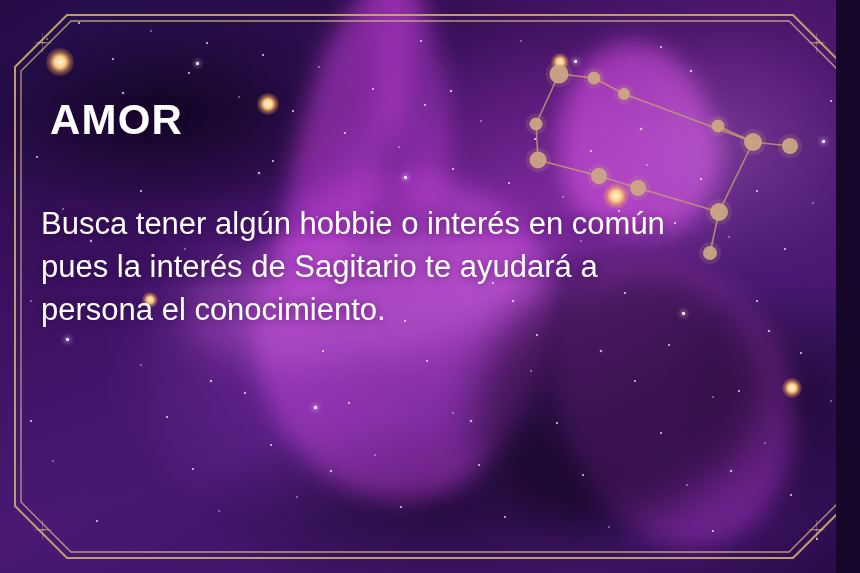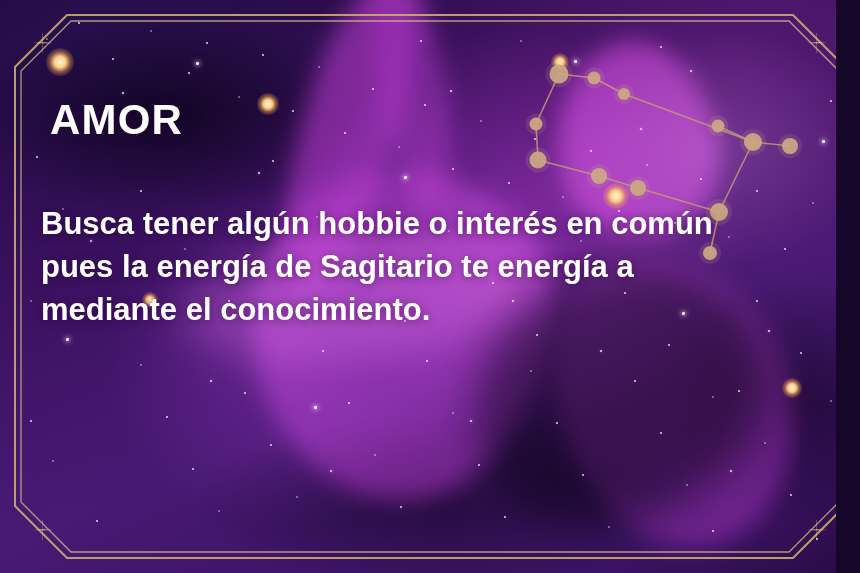--- a/index.html
+++ b/index.html
@@ -153,21 +153,21 @@
     text-shadow:0 1px 10px rgba(40,0,60,.65);
   }
 
   .body-text{
     position:absolute;
     left:41px; top:202px;
     width:780px;
     margin:0;
     font-size:31px;
     line-height:43px;
-    font-weight:700;
+    font-weight:400;
     color:#ffffff;
     text-shadow:0 1px 8px rgba(40,0,60,.55);
   }
   .body-text .ln{ display:block; white-space:nowrap; }
 </style>
 </head>
 <body>
 
 <div class="card">
 
@@ -347,18 +347,18 @@
 
   <div class="sparkle" style="left:33px;top:33px;width:20px;height:20px;"></div>
   <div class="sparkle" style="left:807px;top:33px;width:20px;height:20px;"></div>
   <div class="sparkle" style="left:33px;top:520px;width:20px;height:20px;"></div>
   <div class="sparkle" style="left:807px;top:520px;width:20px;height:20px;"></div>
 
   <div class="content">
     <h1 class="heading">AMOR</h1>
     <p class="body-text" id="bodytext">
         <span class="ln">Busca tener algún hobbie o interés en común</span>
-        <span class="ln">pues la energía de Sagitario te energía a</span>
-        <span class="ln">mediante el conocimiento.</span>
+        <span class="ln">pues la interés de Sagitario te ayudará a</span>
+        <span class="ln">persona el conocimiento.</span>
       </p>
   </div>
 
 </div>
 
 </body></html>

